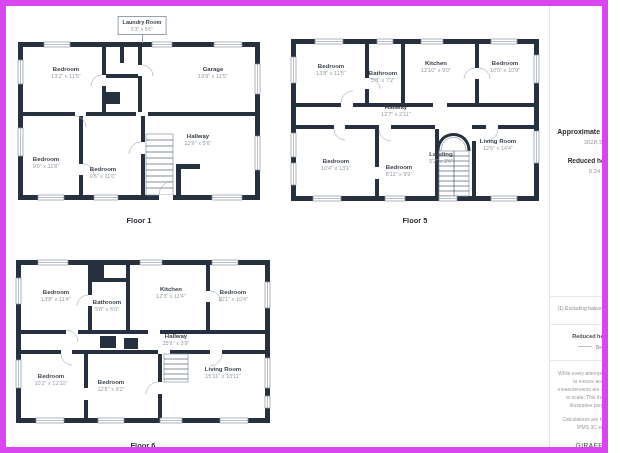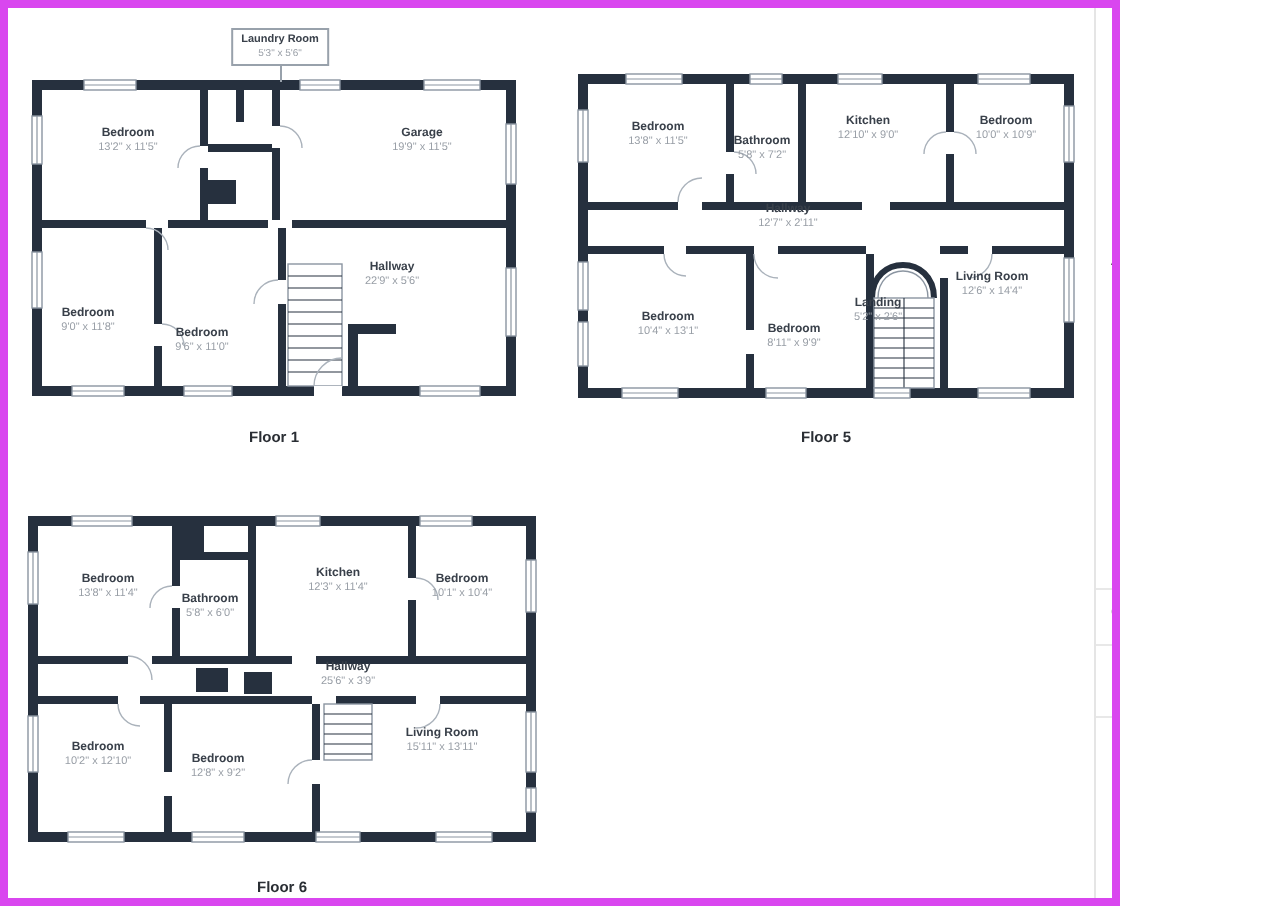--- a/index.html
+++ b/index.html
@@ -1,16 +1,16 @@
 <!DOCTYPE html>
 <html><head>
 <meta charset="utf-8">
 <style>
   html,body{margin:0;padding:0;background:#fff;}
-  .canvas{position:relative;width:560px;height:453px;background:#fff;border:4px solid #d946ef;box-sizing:border-box;
+  .canvas{position:relative;width:608px;height:453px;background:#fff;border:6px solid #d946ef;box-sizing:border-box;
           font-family:"Liberation Sans", sans-serif;overflow:hidden;}
   .floor{position:absolute;}
   .floor svg{position:absolute;left:0;}
   
   .wall{fill:#26303e;}
   .win{fill:#ffffff;stroke:#8b95a1;stroke-width:0.7;}
   .winline{stroke:#8b95a1;stroke-width:0.6;}
   .thin{fill:none;stroke:#8b95a1;stroke-width:0.7;}
   .step{stroke:#26303e;stroke-width:0.55;}
   .arc{fill:none;stroke:#aab2bb;stroke-width:0.7;}

